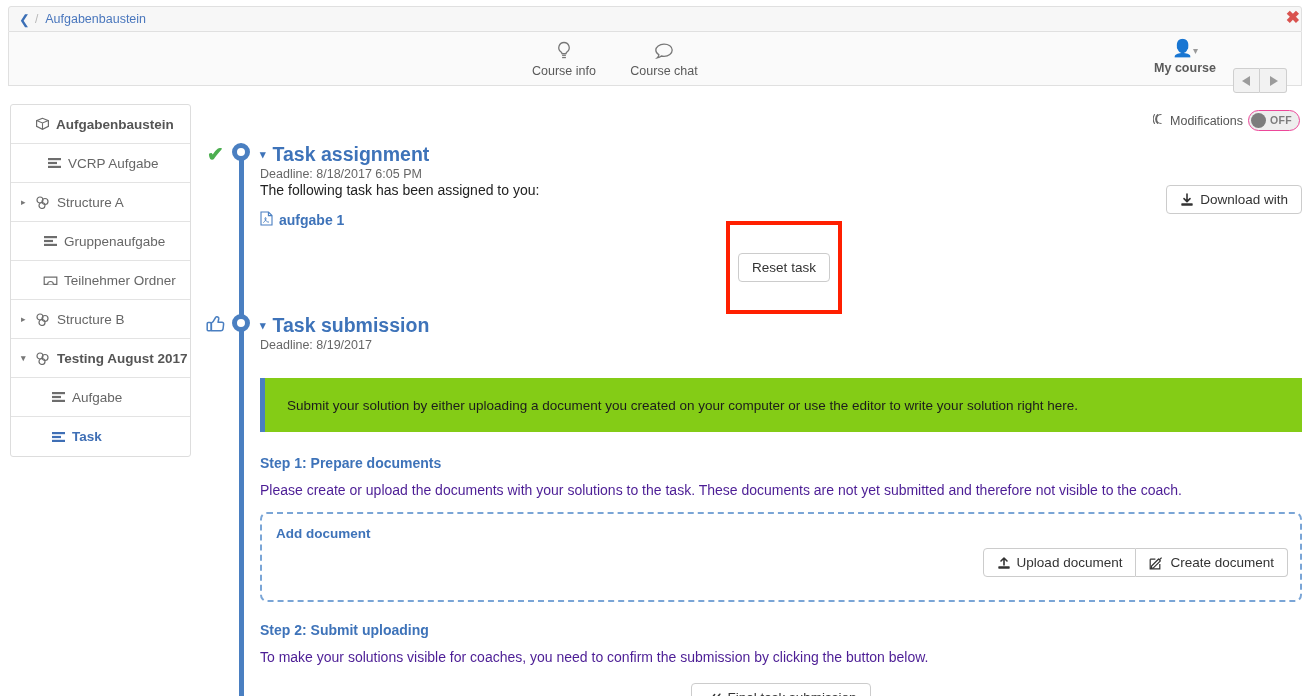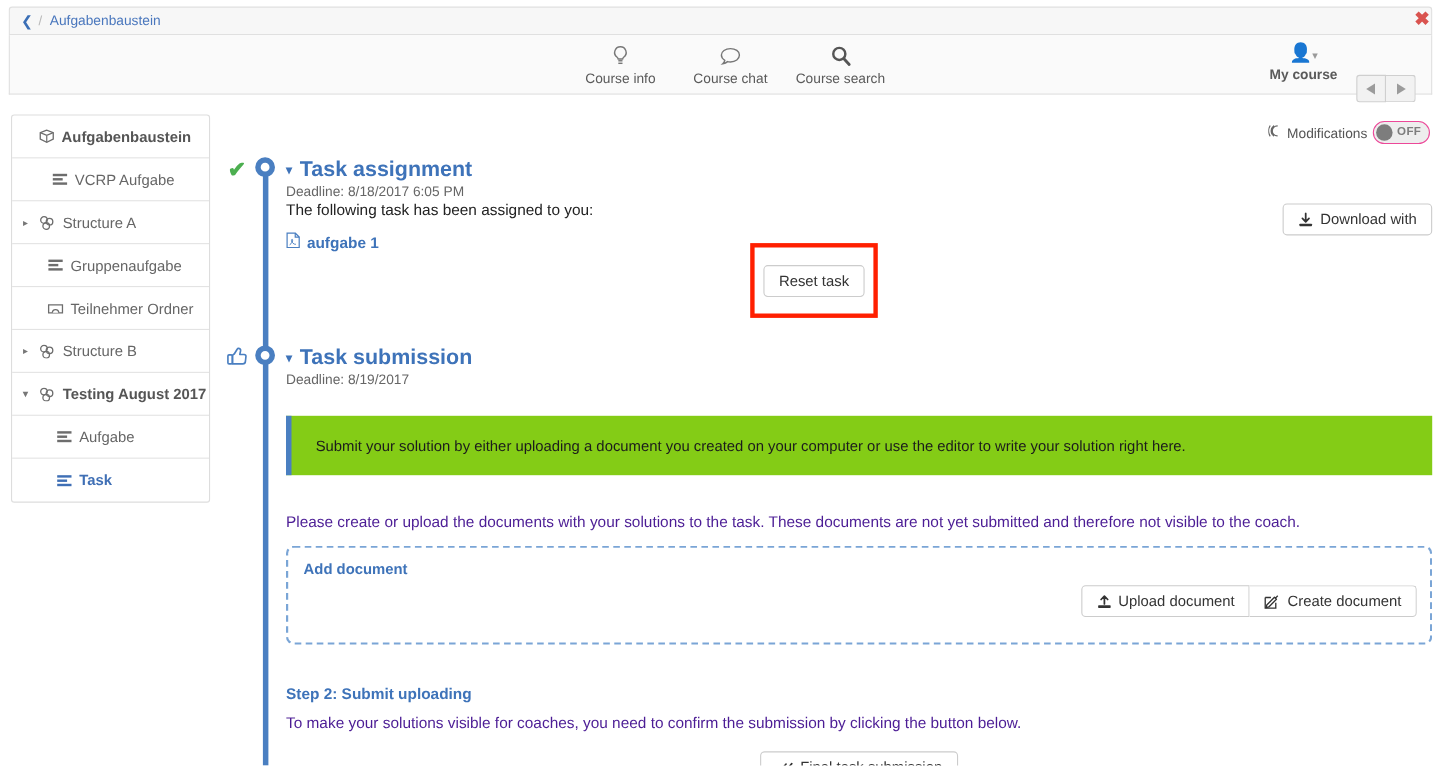--- a/index.html
+++ b/index.html
@@ -118,21 +118,21 @@
 
   .btn {
     display:inline-flex; align-items:center; justify-content:center;
     border:1px solid #cccccc; background:#fff; color:#333;
     font-size: 13.5px; border-radius: 4px; padding: 6px 13px;
     cursor:pointer; font-family:"Liberation Sans", sans-serif;
   }
   .btn .bi { margin-right: 6px; display:inline-flex; }
 
   .reset-wrap {
-    position:absolute; left: 682px; top: 221px; width: 116px; height: 68px;
+    position:absolute; left: 726px; top: 221px; width: 116px; height: 93px;
     border: 4px solid #ff1f00; background:#fff;
     display:flex; align-items:center; justify-content:center;
   }
   .btn-download { position:absolute; right: 8px; top: 185px; }
 
   .infobox {
     position:absolute; left: 260px; top: 378px; right: 8px; height: 54px;
     background:#84cc16; border-left: 5px solid #4a7fc1;
     display:flex; align-items:center; padding-left: 22px;
     font-size: 13.5px; color:#1c1c1c;
@@ -181,29 +181,20 @@
 
       <div class="tool-item">
         <div class="tool-icon">
           <svg width="20" height="18" viewBox="0 0 20 18">
             <path d="M10 2.2c-4.6 0-8.2 2.6-8.2 5.9 0 1.9 1.2 3.6 3.1 4.7-.2 1.1-.8 2.2-1.8 3.1 1.8-.3 3.3-1 4.3-1.9.8.2 1.7.3 2.6.3 4.6 0 8.2-2.6 8.2-6.2S14.6 2.2 10 2.2z" fill="none" stroke="#777" stroke-width="1.3"></path>
           </svg>
         </div>
         <div class="tool-label">Course chat</div>
       </div>
 
-      <div class="tool-item">
-        <div class="tool-icon">
-          <svg width="19" height="20" viewBox="0 0 19 20">
-            <circle cx="8" cy="8" r="5.5" fill="none" stroke="#555" stroke-width="2.2"></circle>
-            <line x1="12.2" y1="12.4" x2="17" y2="17.6" stroke="#555" stroke-width="2.6" stroke-linecap="round"></line>
-          </svg>
-        </div>
-        <div class="tool-label">Course search</div>
-      </div>
     </div>
 
     <div class="my-course">
       <span class="mc-icon">👤</span><span class="mc-caret">▾</span>
       <div class="mc-label">My course</div>
     </div>
 
     <div class="navbtns">
       <div class="navbtn">
         <svg width="11" height="12">
@@ -397,20 +388,21 @@
       <span>Task submission</span>
     </div>
     <div class="deadline">Deadline: 8/19/2017</div>
   </div>
 
   <div class="infobox">
     <span>Submit your solution by either uploading a document you created on your computer or use the editor to write your solution right here.</span>
   </div>
 
   <div style="position:absolute; left:260px; top:455px; right:8px;">
+    <div class="step-title">Step 1: Prepare documents</div>
     <div class="step-text">Please create or upload the documents with your solutions to the task. These documents are not yet submitted and therefore not visible to the coach.</div>
 
     <div class="dashbox" style="margin-top:14px;">
       <div class="dash-title">Add document</div>
       <div class="btn-group">
         <button class="btn">
           <span class="bi">
             <svg width="14" height="14" viewBox="0 0 14 14">
                 <path d="M7 9V2M4 5 7 2l3 3" fill="none" stroke="#333" stroke-width="1.6" stroke-linecap="round" stroke-linejoin="round"></path>
                 <rect x="1.3" y="10.3" width="11.4" height="2.4" rx="0.6" fill="#333"></rect>

